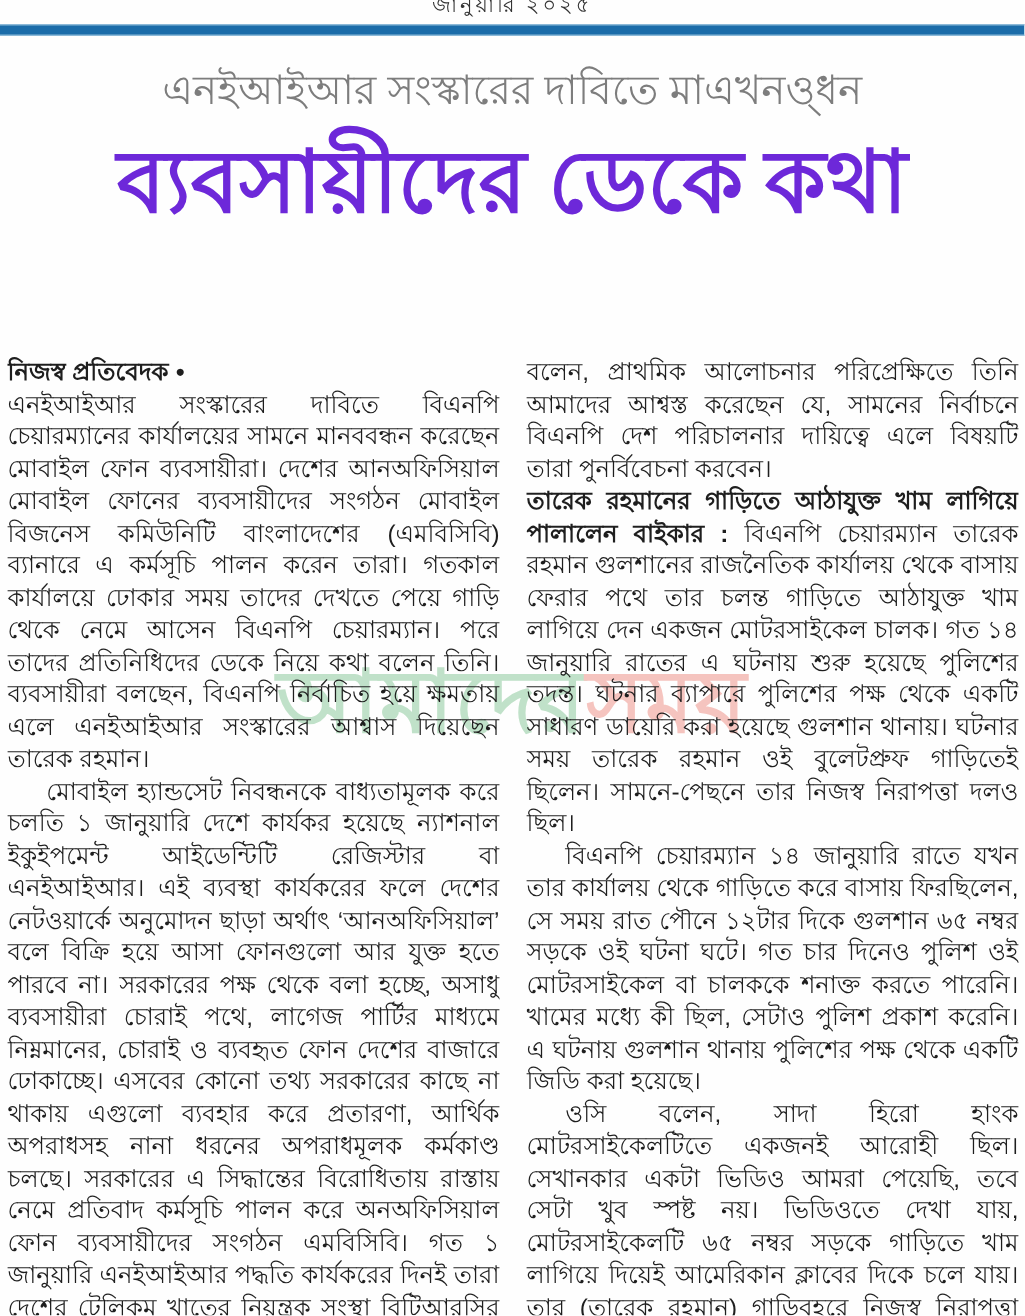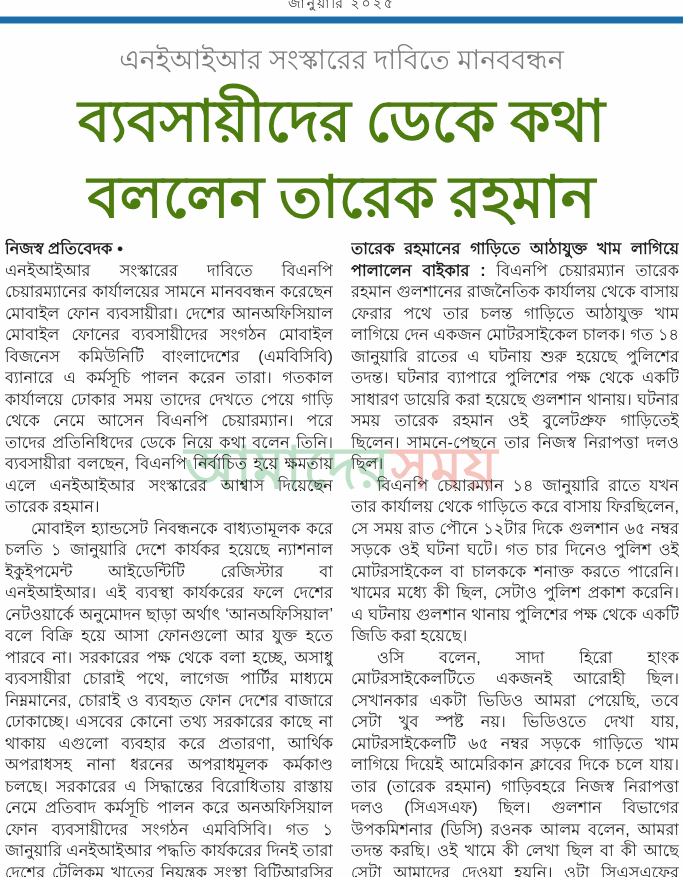--- a/index.html
+++ b/index.html
@@ -37,21 +37,21 @@
     font-size: 27px; line-height: 36px;
     color: #7d7d7d;
     font-weight: normal;
     font-family: "Liberation Sans", "DejaVu Sans", sans-serif;
   }
 
   .headline {
     position: absolute; top: 84px; left: 10px; right: 10px;
     text-align: center;
     font-weight: bold;
-    color: #4d7c0f;
+    color: #6d28d9;
     font-size: 58px; line-height: 76px;
     font-family: "Liberation Serif", "DejaVu Serif", serif;
   }
 
   .body-area {
     position: absolute; top: 238px; left: 5px; right: 4px; bottom: 0;
     display: flex; gap: 18px;
     z-index: 2;
   }
   .col { flex: 1 1 0; overflow: hidden; }
@@ -90,43 +90,43 @@
 <body>
 
 <div class="page">
 
   <div class="top-strip">
     <span>জানুয়ারি ২০২৫</span>
   </div>
 
   <div class="accent-bar"></div>
 
-  <div class="kicker">এনইআইআর সংস্কারের দাবিতে মানববন্ধন</div>
+  <div class="kicker">এনইআইআর সংস্কারের দাবিতে মাএখনও্ধন</div>
 
   <h1 class="headline">
     <span>ব্যবসায়ীদের ডেকে কথা</span><br>
-    <span>বললেন তারেক রহমান</span>
   </h1>
 
   <div class="watermark">
     <span class="wm-1">আমাদের</span><span class="wm-2">সময়</span>
   </div>
 
   <div class="body-area">
 
     <div class="col">
       <p class="byline">
         <span>নিজস্ব প্রতিবেদক</span>
         <span class="bullet">●</span>
       </p>
       <p>এনইআইআর সংস্কারের দাবিতে বিএনপি চেয়ারম্যানের কার্যালয়ের সামনে মানববন্ধন করেছেন মোবাইল ফোন ব্যবসায়ীরা। দেশের আনঅফিসিয়াল মোবাইল ফোনের ব্যবসায়ীদের সংগঠন মোবাইল বিজনেস কমিউনিটি বাংলাদেশের (এমবিসিবি) ব্যানারে এ কর্মসূচি পালন করেন তারা। গতকাল কার্যালয়ে ঢোকার সময় তাদের দেখতে পেয়ে গাড়ি থেকে নেমে আসেন বিএনপি চেয়ারম্যান। পরে তাদের প্রতিনিধিদের ডেকে নিয়ে কথা বলেন তিনি। ব্যবসায়ীরা বলছেন, বিএনপি নির্বাচিত হয়ে ক্ষমতায় এলে এনইআইআর সংস্কারের আশ্বাস দিয়েছেন তারেক রহমান।</p>
       <p class="indent">মোবাইল হ্যান্ডসেট নিবন্ধনকে বাধ্যতামূলক করে চলতি ১ জানুয়ারি দেশে কার্যকর হয়েছে ন্যাশনাল ইকুইপমেন্ট আইডেন্টিটি রেজিস্টার বা এনইআইআর। এই ব্যবস্থা কার্যকরের ফলে দেশের নেটওয়ার্কে অনুমোদন ছাড়া অর্থাৎ ‘আনঅফিসিয়াল’ বলে বিক্রি হয়ে আসা ফোনগুলো আর যুক্ত হতে পারবে না। সরকারের পক্ষ থেকে বলা হচ্ছে, অসাধু ব্যবসায়ীরা চোরাই পথে, লাগেজ পার্টির মাধ্যমে নিম্নমানের, চোরাই ও ব্যবহৃত ফোন দেশের বাজারে ঢোকাচ্ছে। এসবের কোনো তথ্য সরকারের কাছে না থাকায় এগুলো ব্যবহার করে প্রতারণা, আর্থিক অপরাধসহ নানা ধরনের অপরাধমূলক কর্মকাণ্ড চলছে। সরকারের এ সিদ্ধান্তের বিরোধিতায় রাস্তায় নেমে প্রতিবাদ কর্মসূচি পালন করে অনঅফিসিয়াল ফোন ব্যবসায়ীদের সংগঠন এমবিসিবি। গত ১ জানুয়ারি এনইআইআর পদ্ধতি কার্যকরের দিনই তারা দেশের টেলিকম খাতের নিয়ন্ত্রক সংস্থা বিটিআরসির কার্যালয়ে হামলা চালায়। পরে এ ঘটনায় ৪৫ জনকে গ্রেপ্তার করা হয়। তারেক রহমানের সঙ্গে সাক্ষাৎ শেষে এমবিসিবির কেন্দ্রীয় নেতা ও চট্টগ্রাম মোবাইল ফোন ব্যবসায়ী সমিতির সভাপতি আরিফুর রহমান বলেন, তারেক রহমান আমাদের কথাগুলো মনোযোগ দিয়ে শুনেছেন। বেশকিছু বিষয় নথি আকারে নিয়েছিলাম। সেগুলো তিনি রেখেছেন এবং তার একজন প্রতিনিধিকে সেগুলো বিশ্লেষণের দায়িত্ব দিয়েছেন। তিনি</p>
     </div>
 
     <div class="col">
+      <p>বলেন, প্রাথমিক আলোচনার পরিপ্রেক্ষিতে তিনি আমাদের আশ্বস্ত করেছেন যে, সামনের নির্বাচনে বিএনপি দেশ পরিচালনার দায়িত্বে এলে বিষয়টি তারা পুনর্বিবেচনা করবেন।</p>
       <p>
         <span class="lead-bold">তারেক রহমানের গাড়িতে আঠাযুক্ত খাম লাগিয়ে পালালেন বাইকার :</span>
         <span>বিএনপি চেয়ারম্যান তারেক রহমান গুলশানের রাজনৈতিক কার্যালয় থেকে বাসায় ফেরার পথে তার চলন্ত গাড়িতে আঠাযুক্ত খাম লাগিয়ে দেন একজন মোটরসাইকেল চালক। গত ১৪ জানুয়ারি রাতের এ ঘটনায় শুরু হয়েছে পুলিশের তদন্ত। ঘটনার ব্যাপারে পুলিশের পক্ষ থেকে একটি সাধারণ ডায়েরি করা হয়েছে গুলশান থানায়। ঘটনার সময় তারেক রহমান ওই বুলেটপ্রুফ গাড়িতেই ছিলেন। সামনে-পেছনে তার নিজস্ব নিরাপত্তা দলও ছিল।</span>
       </p>
       <p class="indent">বিএনপি চেয়ারম্যান ১৪ জানুয়ারি রাতে যখন তার কার্যালয় থেকে গাড়িতে করে বাসায় ফিরছিলেন, সে সময় রাত পৌনে ১২টার দিকে গুলশান ৬৫ নম্বর সড়কে ওই ঘটনা ঘটে। গত চার দিনেও পুলিশ ওই মোটরসাইকেল বা চালককে শনাক্ত করতে পারেনি। খামের মধ্যে কী ছিল, সেটাও পুলিশ প্রকাশ করেনি। এ ঘটনায় গুলশান থানায় পুলিশের পক্ষ থেকে একটি জিডি করা হয়েছে।</p>
       <p class="indent">ওসি বলেন, সাদা হিরো হাংক মোটরসাইকেলটিতে একজনই আরোহী ছিল। সেখানকার একটা ভিডিও আমরা পেয়েছি, তবে সেটা খুব স্পষ্ট নয়। ভিডিওতে দেখা যায়, মোটরসাইকেলটি ৬৫ নম্বর সড়কে গাড়িতে খাম লাগিয়ে দিয়েই আমেরিকান ক্লাবের দিকে চলে যায়। তার (তারেক রহমান) গাড়িবহরে নিজস্ব নিরাপত্তা দলও (সিএসএফ) ছিল। গুলশান বিভাগের উপকমিশনার (ডিসি) রওনক আলম বলেন, আমরা তদন্ত করছি। ওই খামে কী লেখা ছিল বা কী আছে সেটা আমাদের দেওয়া হয়নি। ওটা সিএসএফের (বিএনপি চেয়ারম্যানের নিজস্ব নিরাপত্তা দল) কাছে আছে।</p>
     </div>
 
   </div>
 

